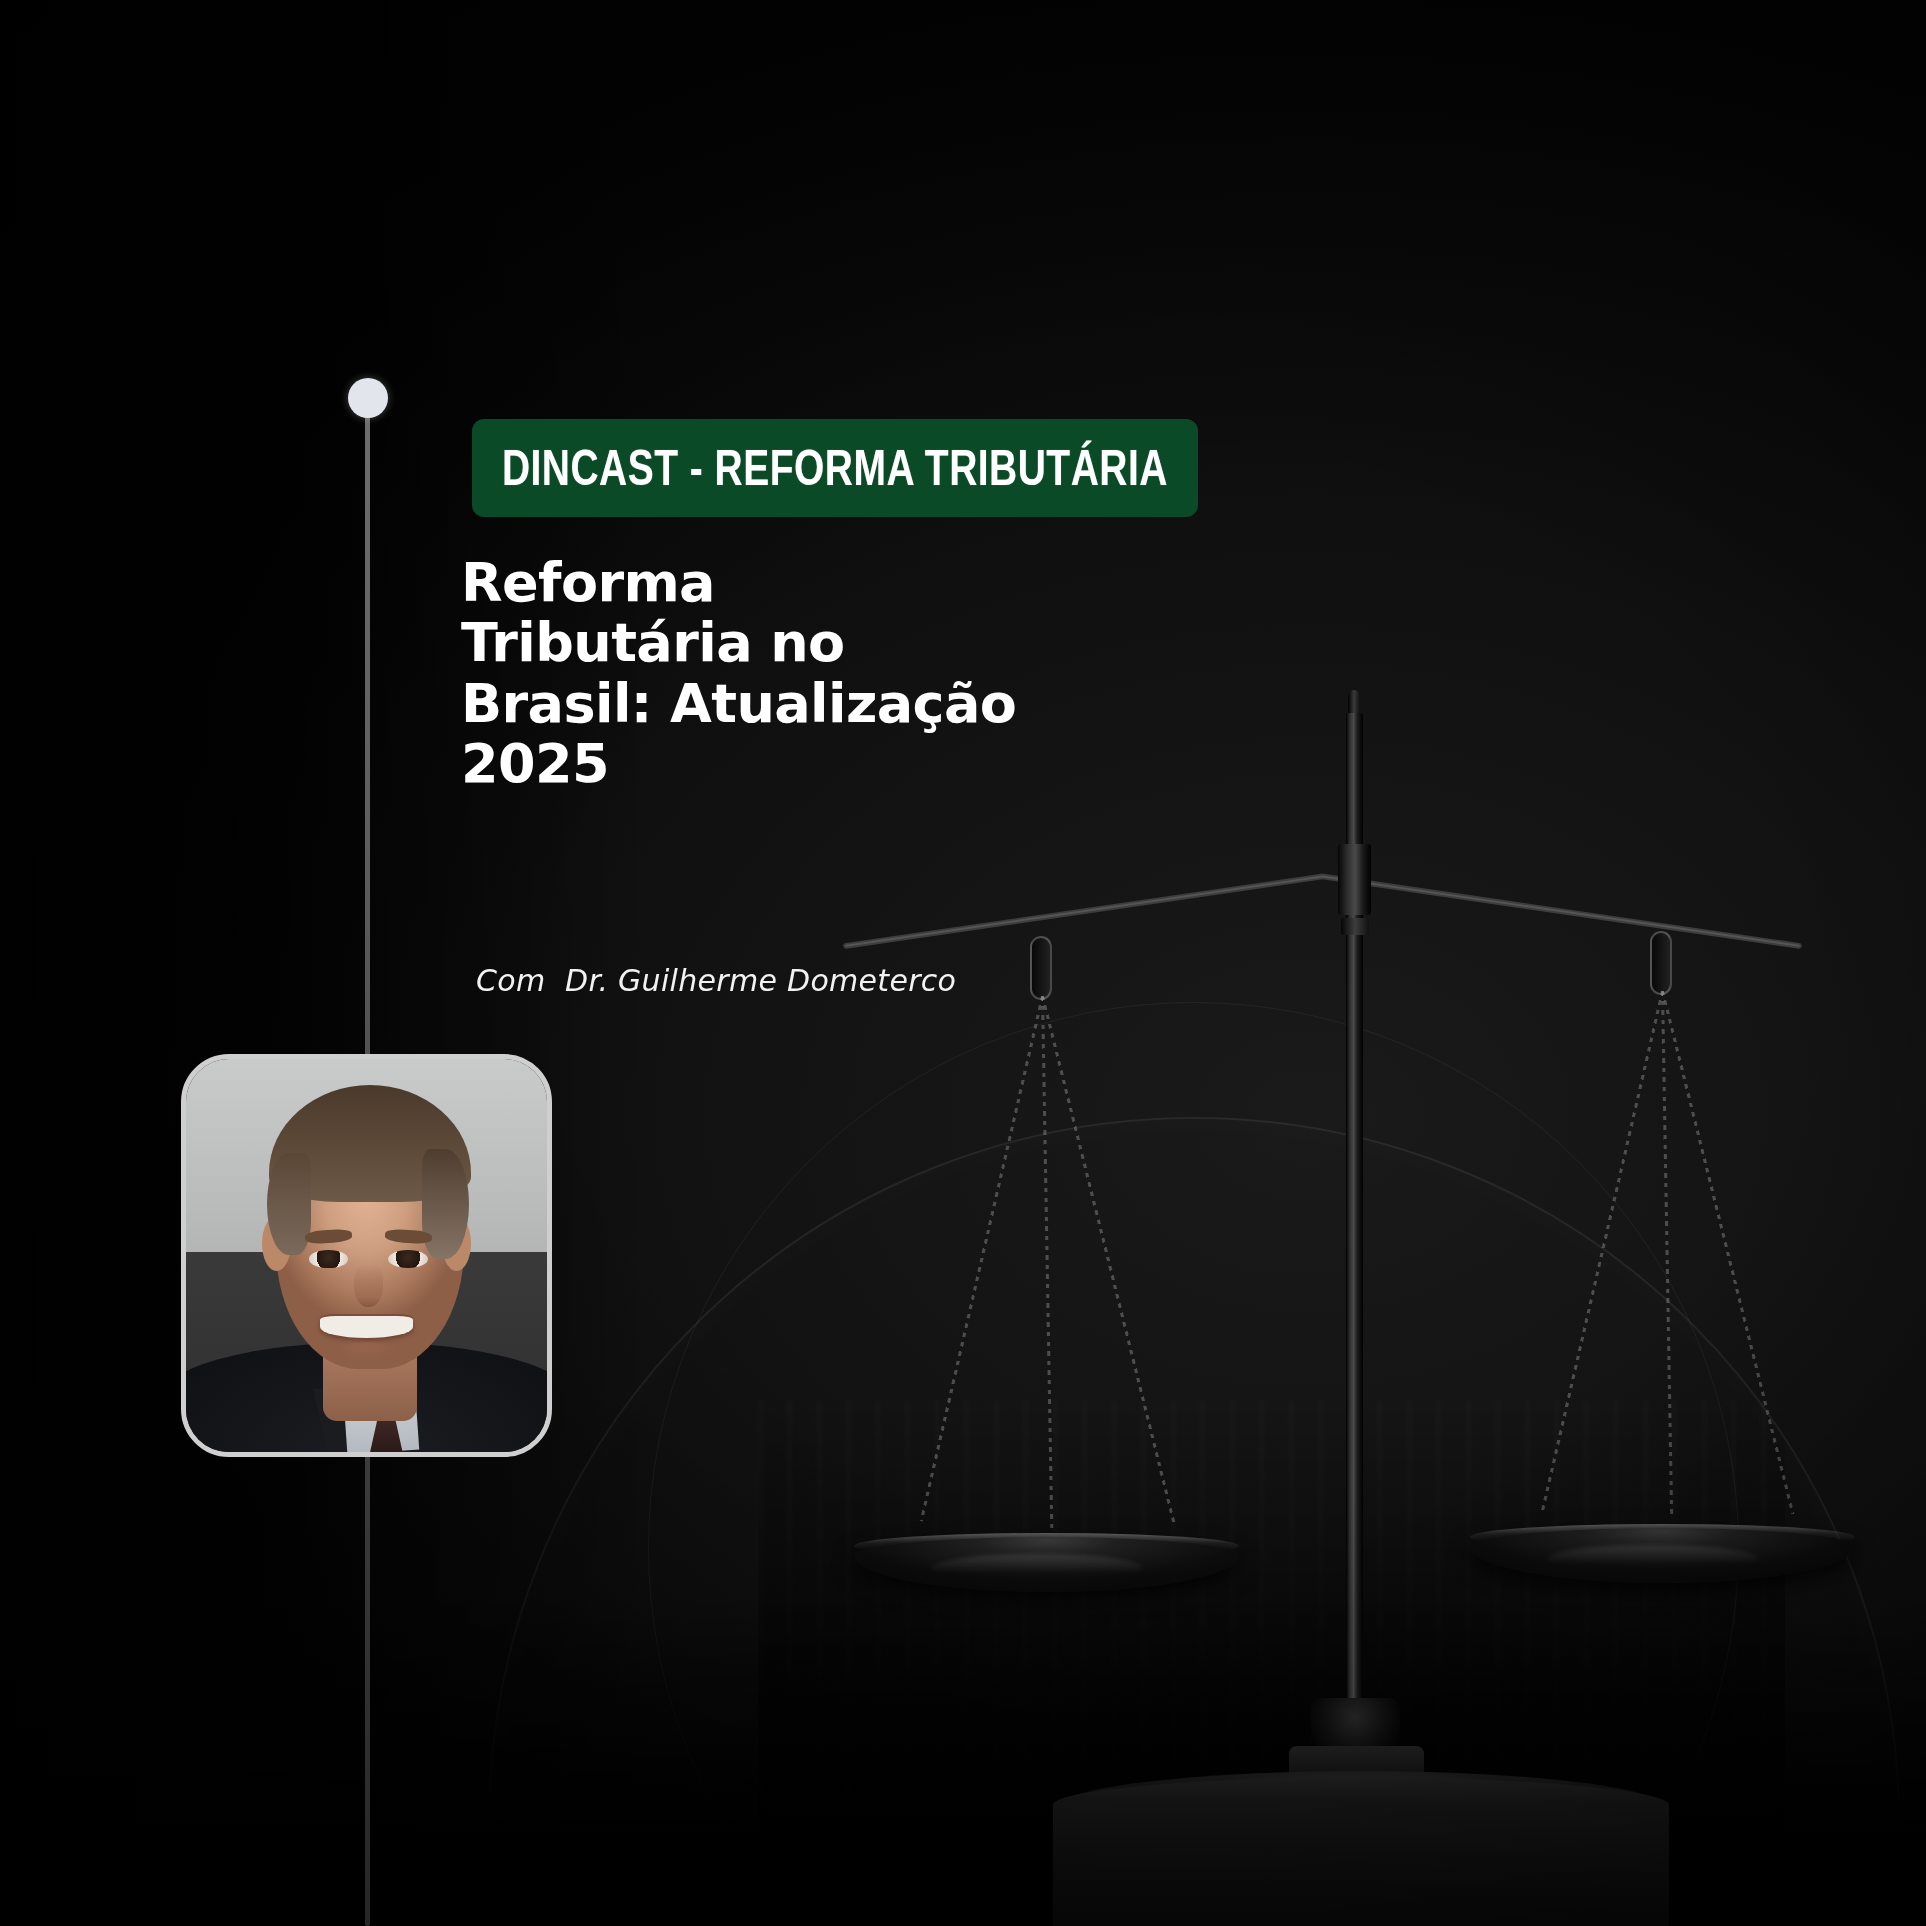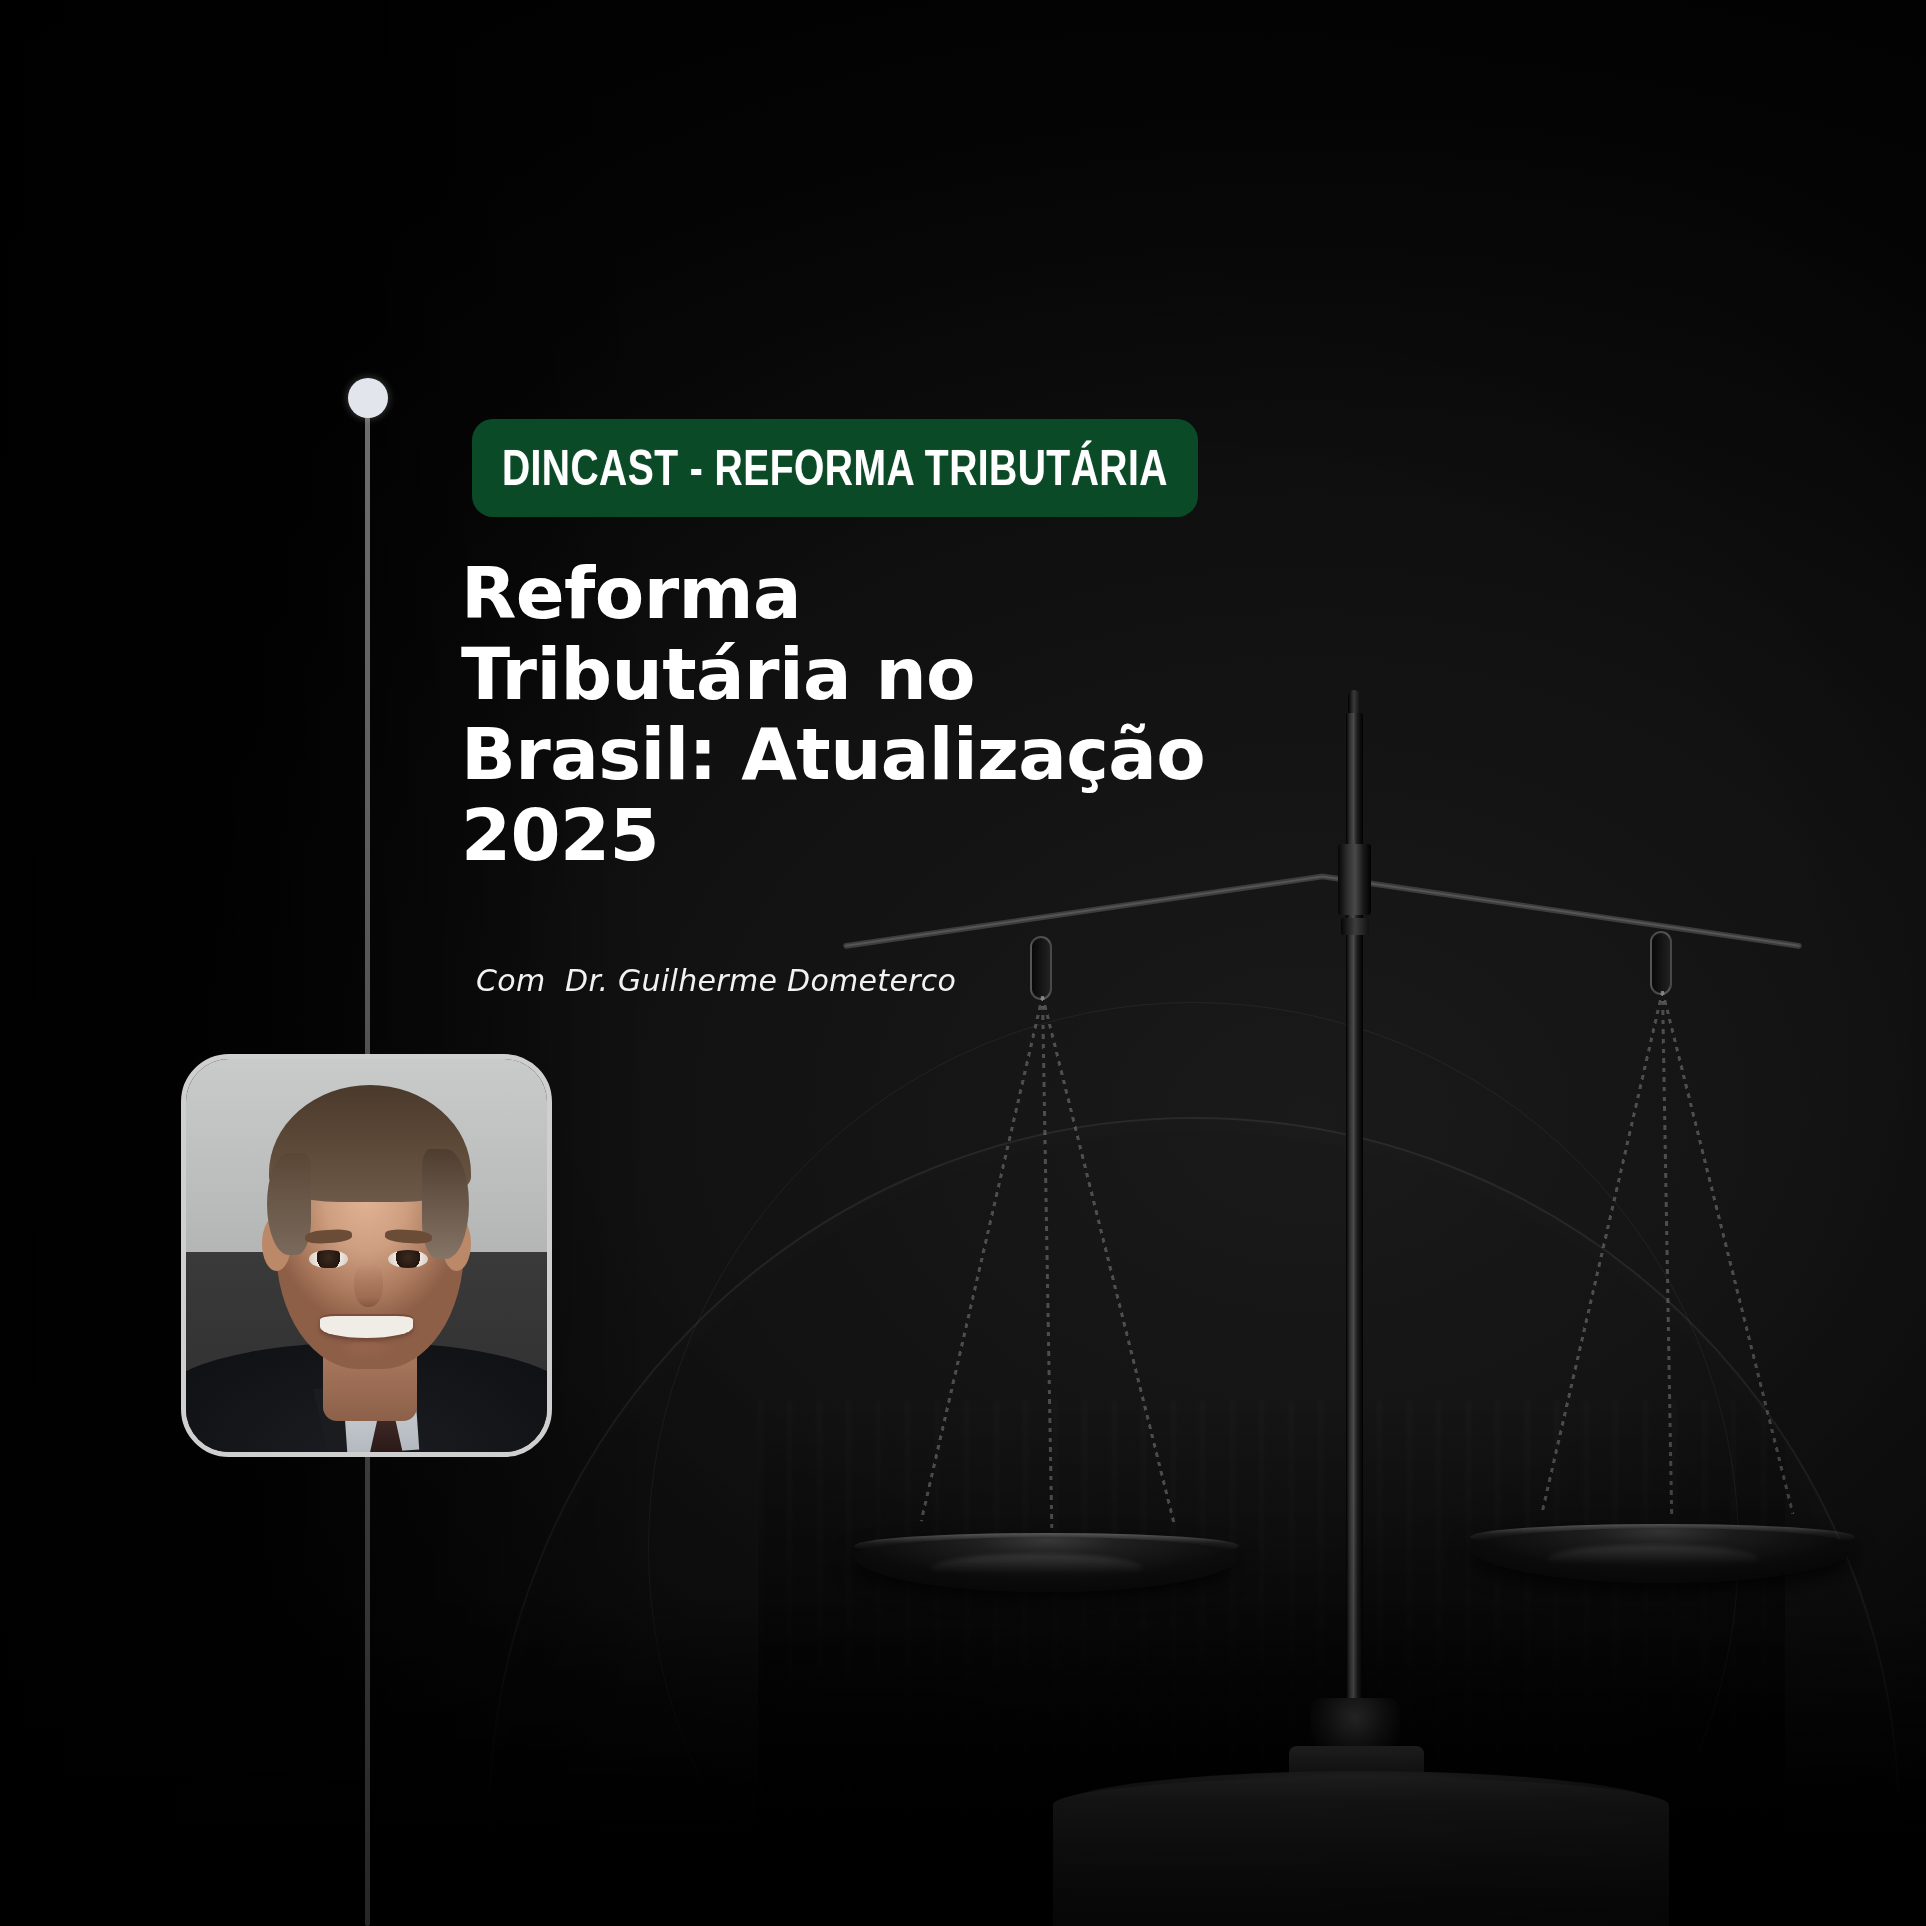--- a/index.html
+++ b/index.html
@@ -193,21 +193,21 @@
     background:#e3e5ec;
     box-shadow:0 0 9px rgba(226,229,236,.30);
   }
 
   
   .badge{
     position:absolute;
     left:472px; top:419px;
     width:726px; height:98px;
     background:#0b4a26;
-    border-radius:21px;
+    border-radius:12px;
     display:flex; align-items:center; justify-content:center;
   }
   .badge-text{
     color:#ffffff;
     font-family:"Liberation Sans Narrow","Liberation Sans", sans-serif;
     font-weight:700;
     font-size:50px;
     letter-spacing:0.6px;
     transform:scaleX(.78);
     transform-origin:center;
@@ -216,21 +216,21 @@
   }
 
   
   .title{
     position:absolute;
     left:461px; top:553px;
     width:912px;
     color:#ffffff;
     font-family:"DejaVu Sans","Liberation Sans", sans-serif;
     font-weight:700;
-    font-size:72px;
+    font-size:54px;
     line-height:1.12;
     letter-spacing:-0.6px;
     white-space:pre-line;
   }
 
   
   .subtitle{
     position:absolute;
     left:476px; top:963px;
     color:#f2f2f2;

